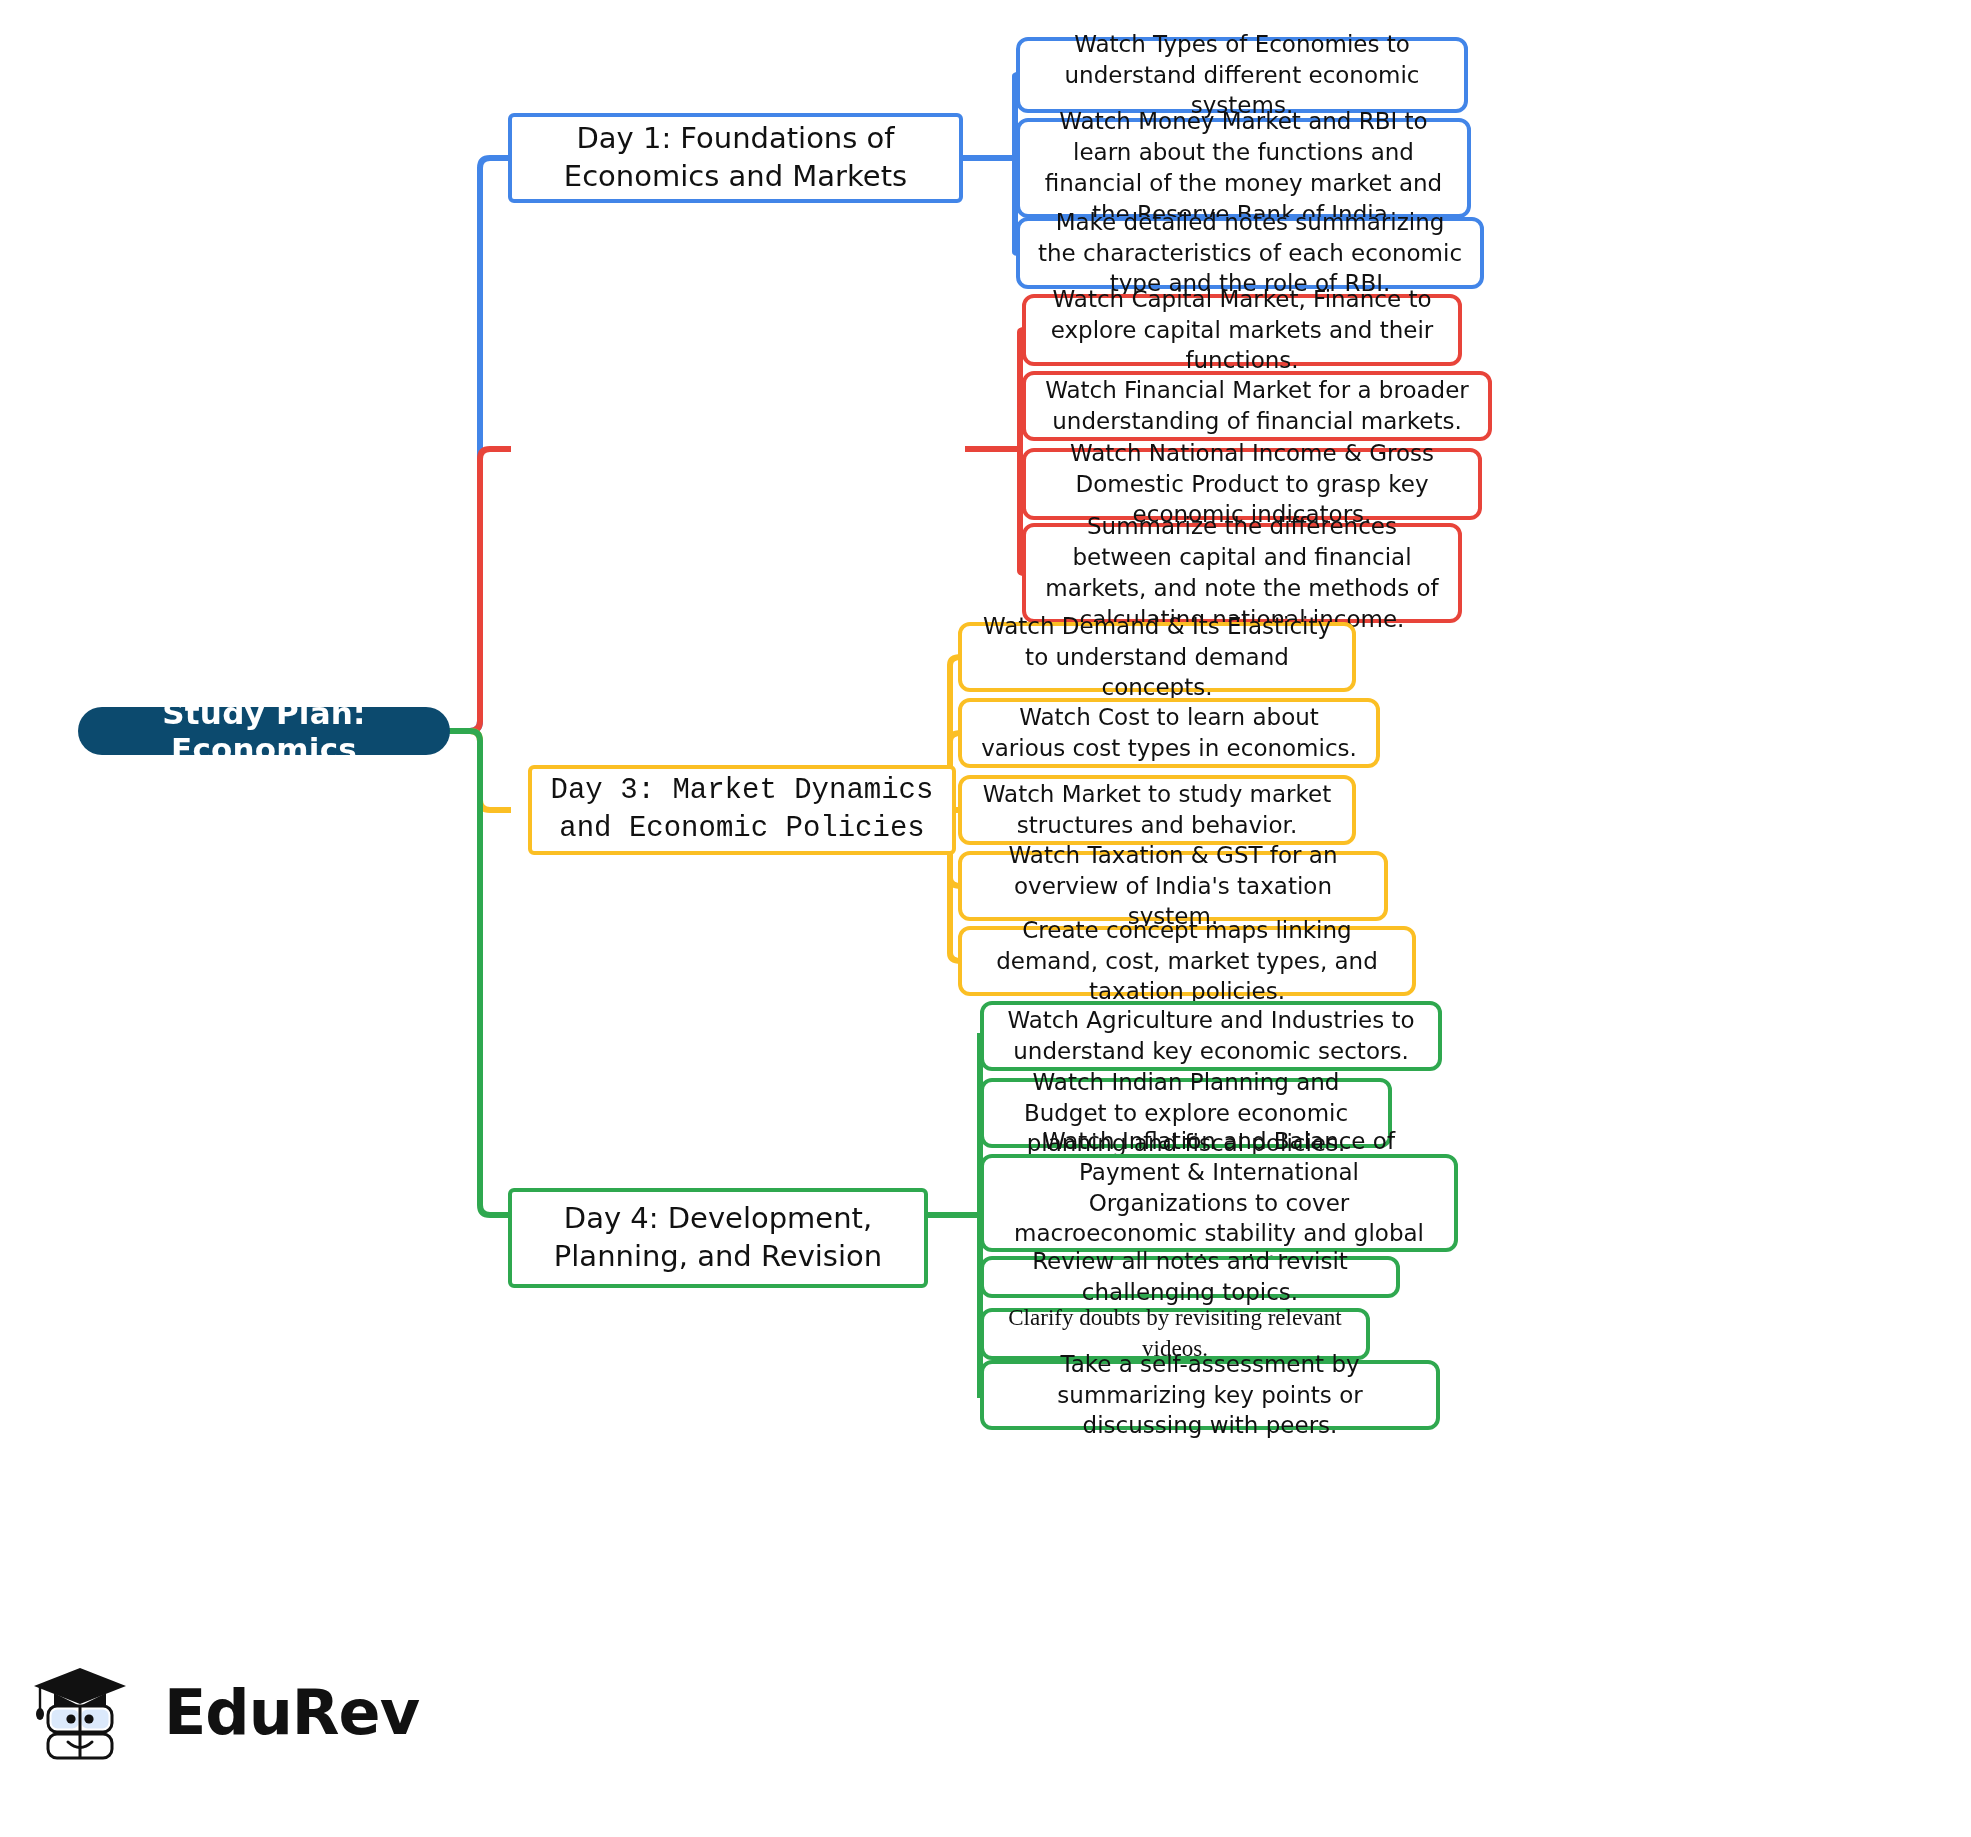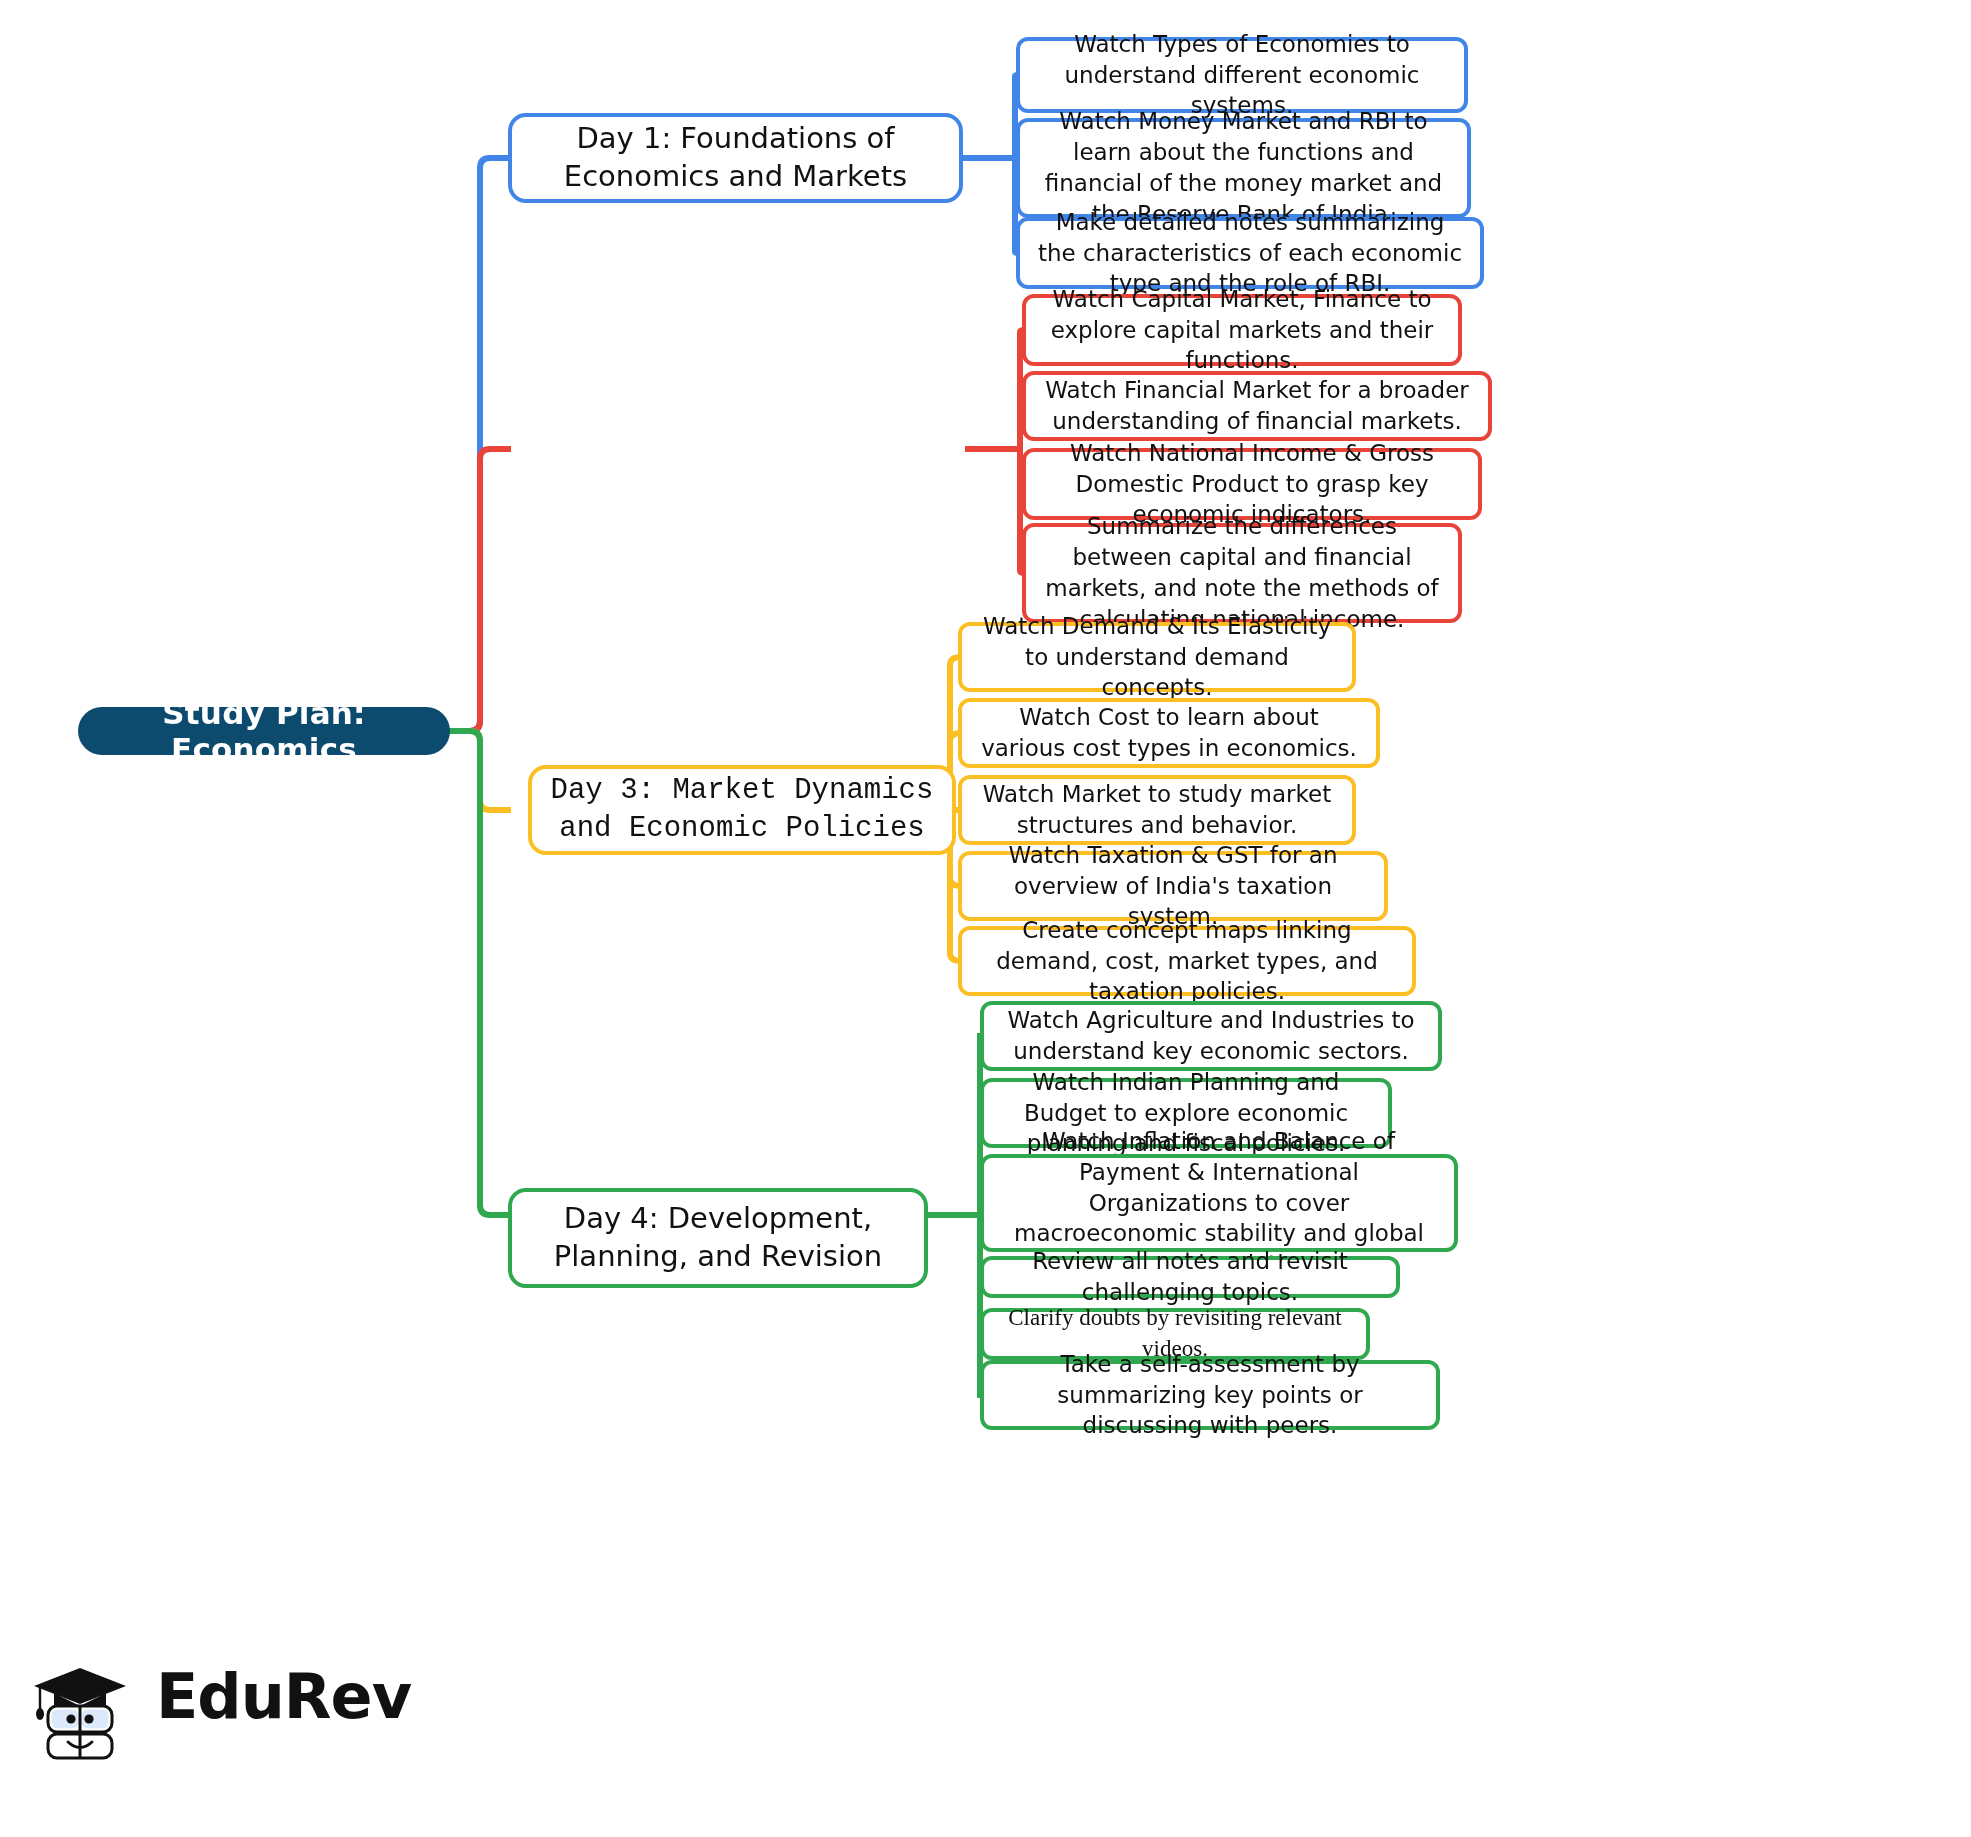--- a/index.html
+++ b/index.html
@@ -6,31 +6,31 @@
   body{font-family:"DejaVu Sans","Liberation Sans",sans-serif;}
   #canvas{position:relative;width:1971px;height:1837px;background:#ffffff;overflow:hidden;}
   svg#wires{position:absolute;left:0;top:0;width:1971px;height:1837px;pointer-events:none;}
 
   .node{position:absolute;box-sizing:border-box;display:flex;align-items:center;
         justify-content:center;text-align:center;background:#ffffff;}
 
   .root{background:#0c4a6e;color:#ffffff;border-radius:26px;font-weight:bold;
         font-size:31px;letter-spacing:.2px;padding:0 22px;}
 
-  .branch{border:4px solid #000;border-radius:18px;font-size:29px;color:#111;
+  .branch{border:4px solid #000;border-radius:6px;font-size:29px;color:#111;
           line-height:1.30;padding:10px 16px;}
   .leaf{border:4px solid #15803d;border-radius:12px;font-size:23px;color:#111;
         line-height:1.34;padding:8px 14px;}
 
   .c-blue{border-color:#4285e8;}
   .c-red{border-color:#e8443a;}
   .c-amber{border-color:#fbbf24;}
   .c-green{border-color:#2fa84f;}
 
-  #logo{position:absolute;left:28px;top:1660px;display:flex;gap:24px;}
+  #logo{position:absolute;left:28px;top:1660px;display:flex;align-items:center;gap:32px;}
   #logo .mark{width:104px;height:104px;position:relative;}
   #logo .word{font-size:62px;font-weight:bold;color:#111;letter-spacing:-1px;}
 </style>
 </head>
 <body>
 
 <div id="canvas">
 
   <svg id="wires" viewBox="0 0 1971 1837">
       <path d="M 450 731 L 470 731 Q 480 731 480 721 L 480 168 Q 480 158 490 158 L 508 158" stroke="#4285e8" stroke-width="6" fill="none" stroke-linecap="square" stroke-linejoin="round"></path>

